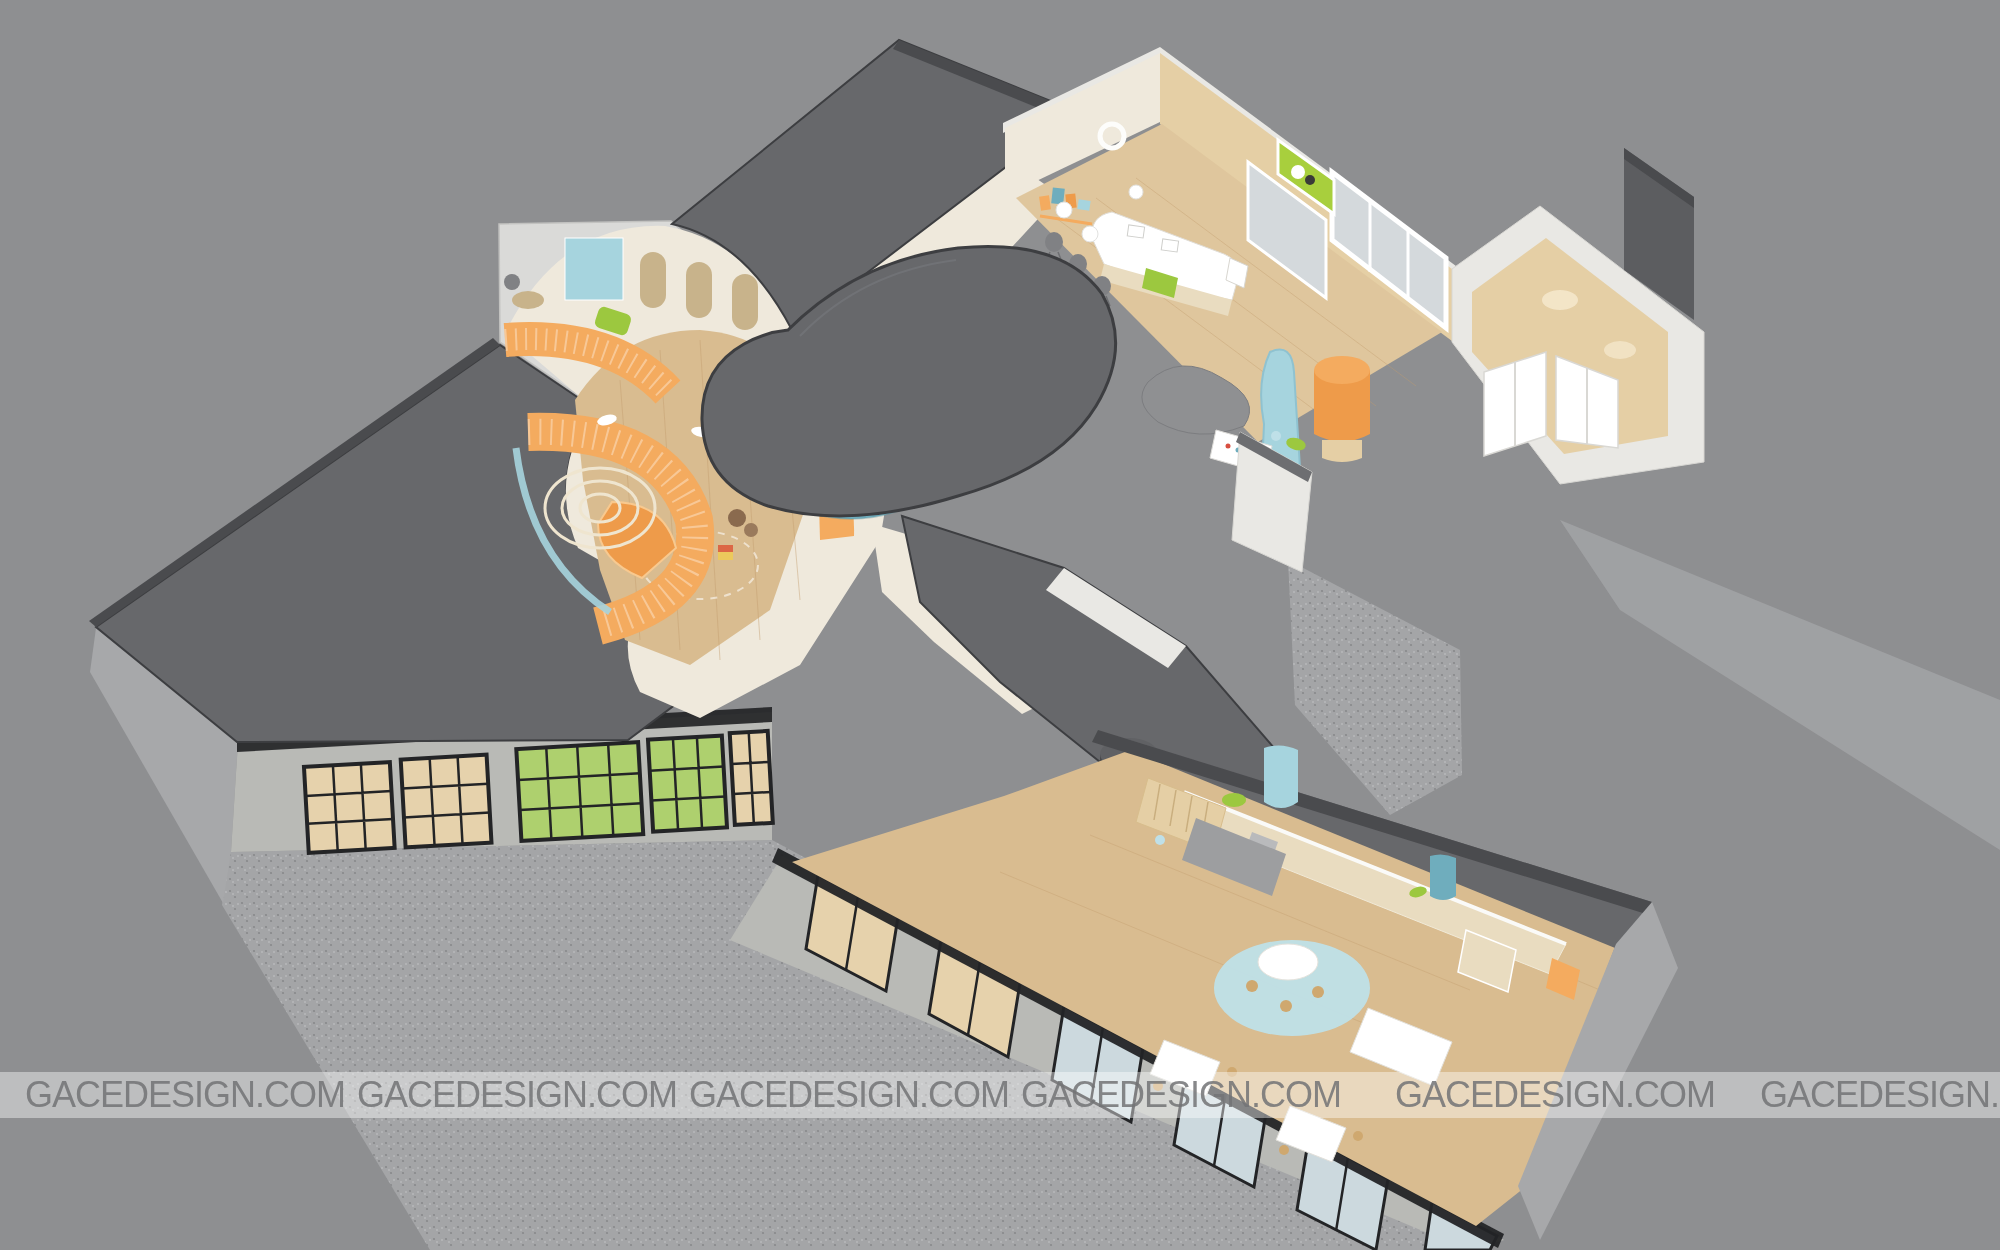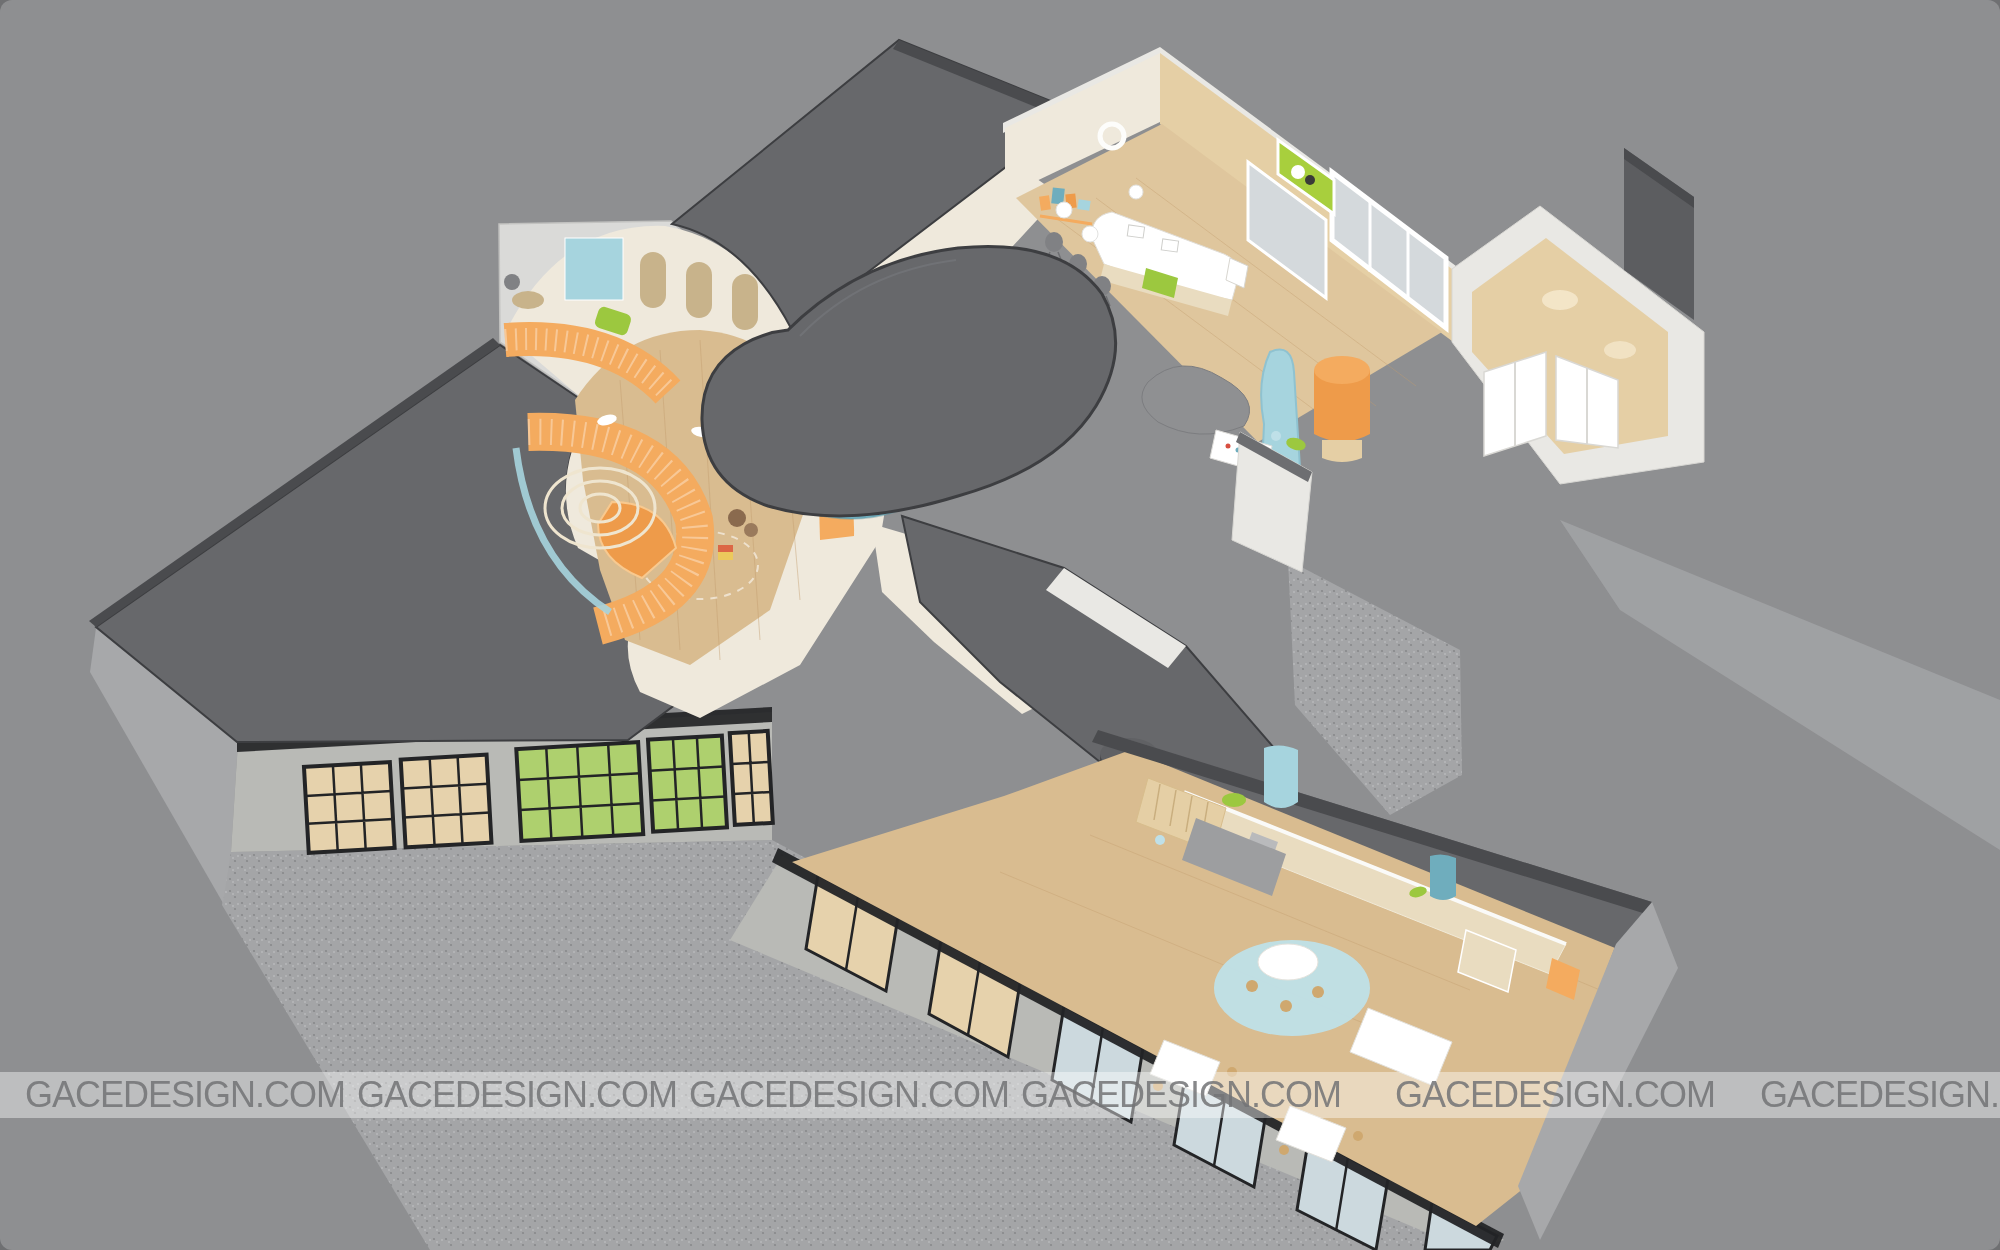--- a/index.html
+++ b/index.html
@@ -1,17 +1,17 @@
 <!DOCTYPE html>
 <html><head>
 <meta charset="utf-8">
 <style>
   html,body{margin:0;padding:0;background:#6f7072;}
   #stage{position:relative;width:2000px;height:1250px;overflow:hidden;
-         font-family:"Liberation Sans",sans-serif;border-radius:12px;}
+         font-family:"Liberation Sans",sans-serif;}
   #stage svg{position:absolute;left:0;top:0;display:block;}
   .wm-text{font-family:"Liberation Sans",sans-serif;font-weight:400;
            letter-spacing:-1px;opacity:.85;}
 </style>
 </head>
 <body>
 
 <div id="stage">
 <svg width="2000" height="1250" viewBox="0 0 2000 1250">
 

